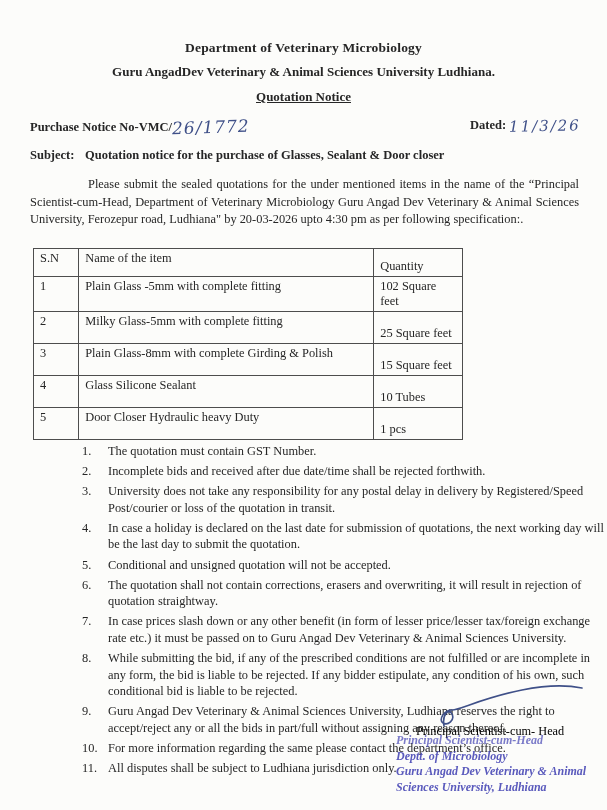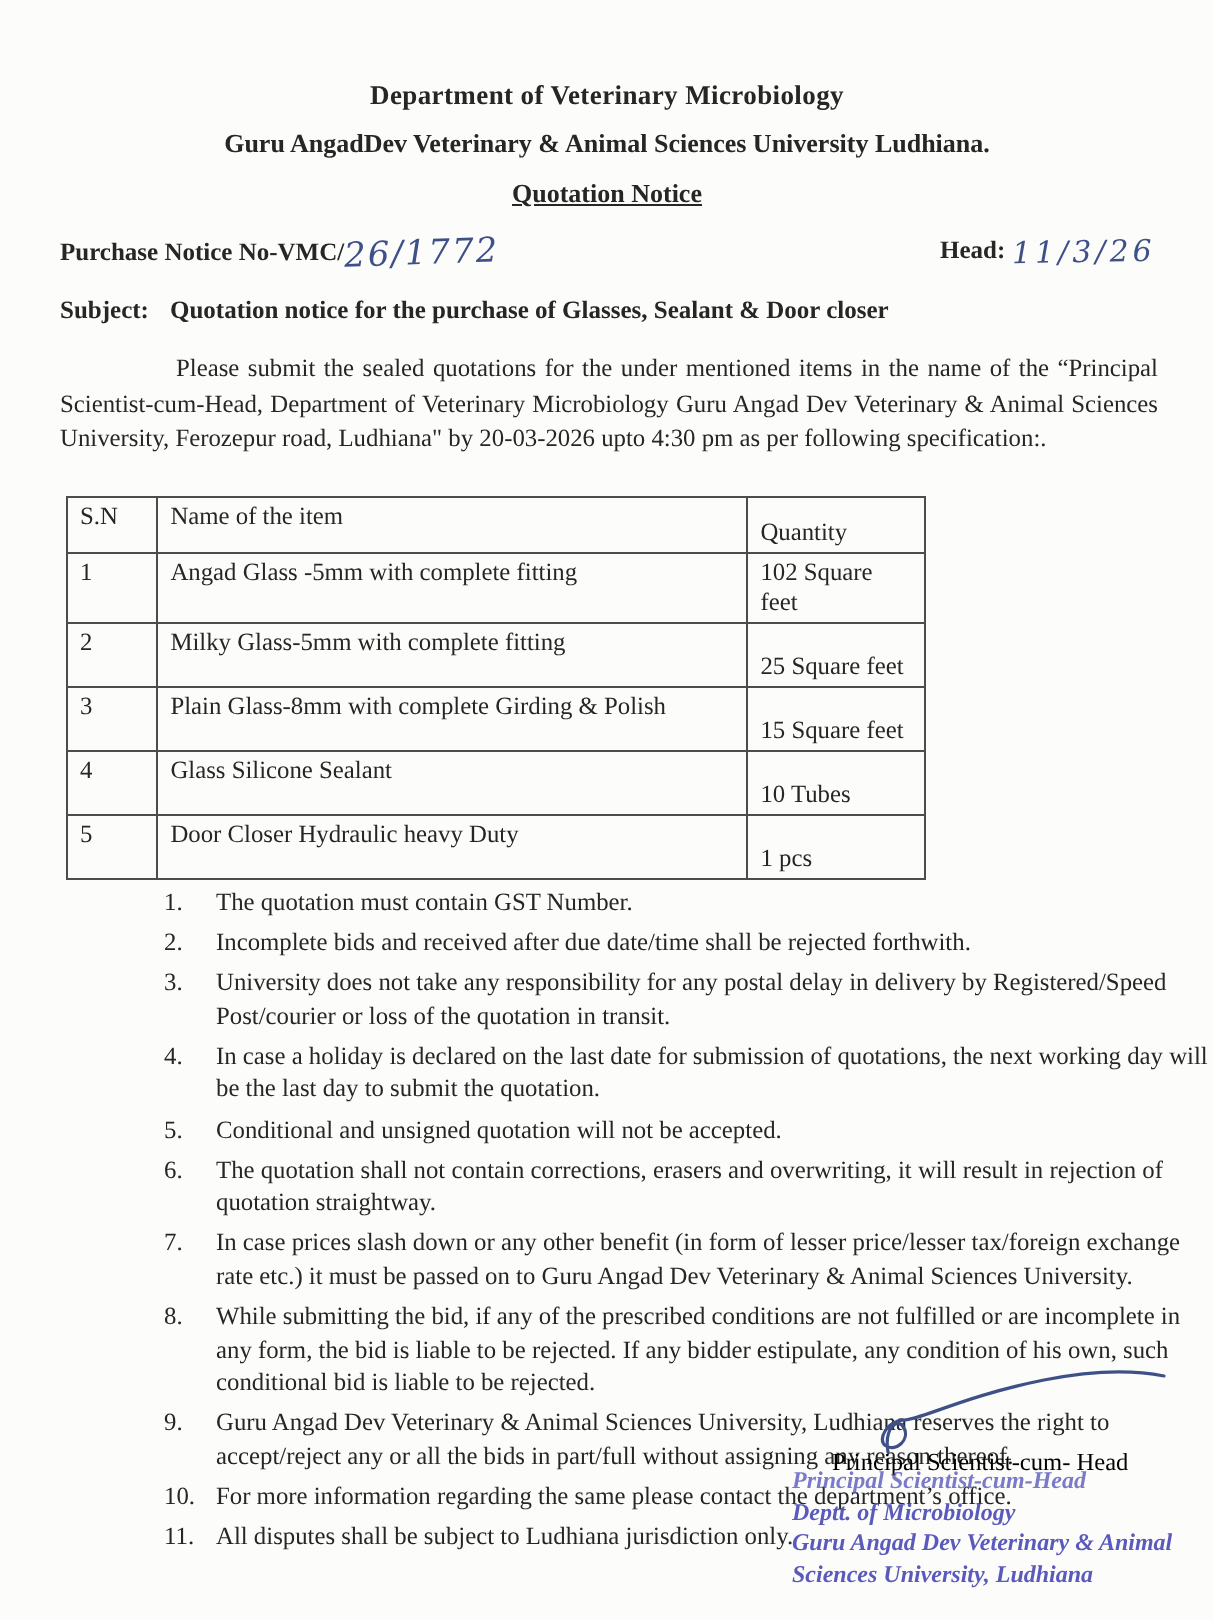--- a/index.html
+++ b/index.html
@@ -88,41 +88,41 @@
 <div class="paper">
 
   <div class="center doc-title">Department of Veterinary Microbiology</div>
   <div class="center doc-subtitle">Guru AngadDev Veterinary &amp; Animal Sciences University Ludhiana.</div>
   <div class="center notice-title">Quotation Notice</div>
 
   <div class="meta-row">
     <span class="purchase-label">Purchase Notice No-VMC/</span><span class="hand hand-number">26/1772</span>
   </div>
   <div class="dated-wrap">
-    <span>Head:</span>
+    <span>Dated:</span>
     <span class="hand hand-date">11/3/26</span>
   </div>
 
   <div class="subject-row">
     <span class="subject-label">Subject:</span>
     <span class="subject-text">Quotation notice for the purchase of Glasses, Sealant &amp; Door closer</span>
   </div>
 
   <div class="intro">Please submit the sealed quotations for the under mentioned items in the name of the “Principal Scientist-cum-Head, Department of Veterinary Microbiology Guru Angad Dev Veterinary &amp; Animal Sciences University, Ferozepur road, Ludhiana" by 20-03-2026 upto 4:30 pm as per following specification:.</div>
 
   <table class="items">
     <tbody>
         <tr>
       <th class="h-sn">S.N</th>
       <th class="h-item">Name of the item</th>
       <th class="h-qty">Quantity</th>
     </tr>
     <tr>
       <td class="c-sn">1</td>
-      <td class="c-item">Angad Glass -5mm with complete fitting</td>
+      <td class="c-item">Plain Glass -5mm with complete fitting</td>
       <td class="c-qty">102 Square feet</td>
     </tr>
     <tr>
       <td class="c-sn">2</td>
       <td class="c-item">Milky Glass-5mm with complete fitting</td>
       <td class="c-qty">25 Square feet</td>
     </tr>
     <tr>
       <td class="c-sn">3</td>
       <td class="c-item">Plain Glass-8mm with complete Girding &amp; Polish</td>

